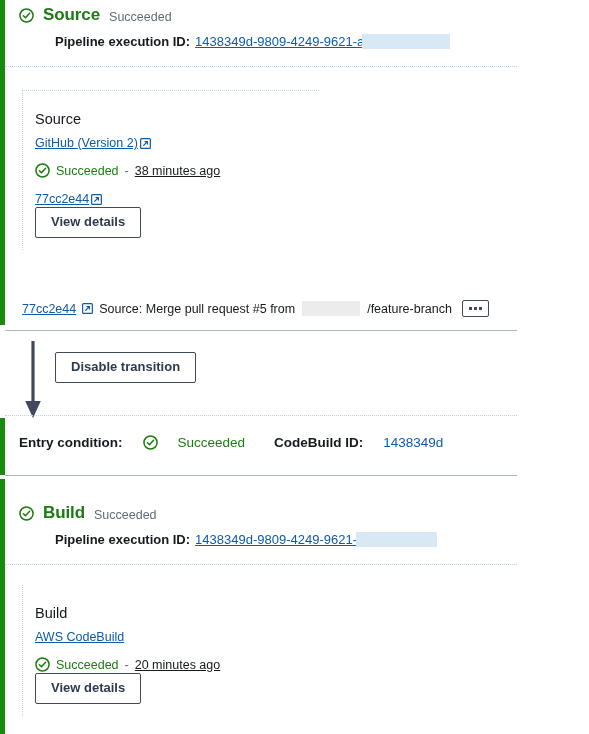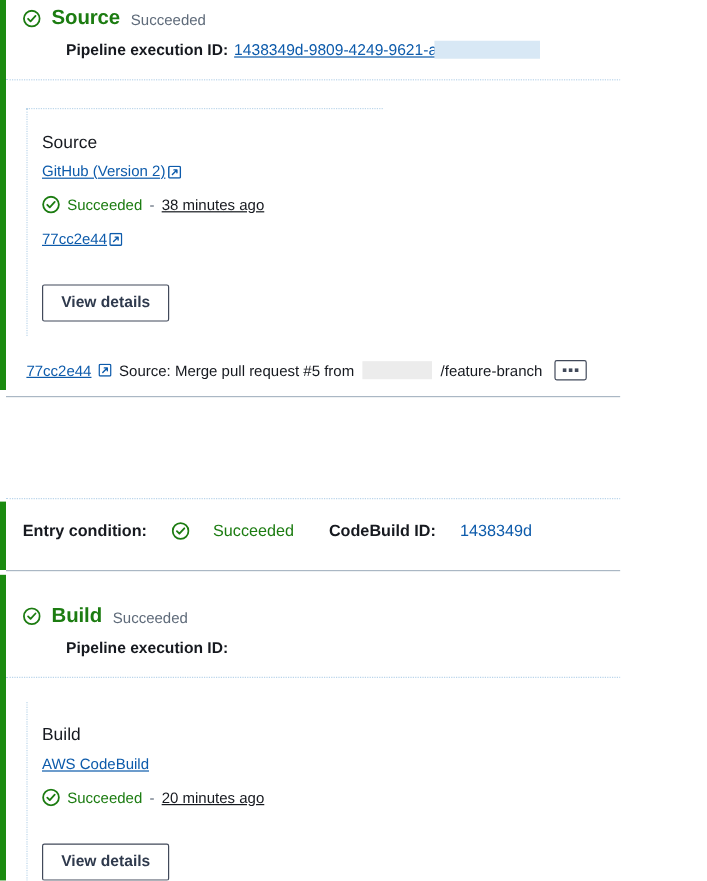--- a/index.html
+++ b/index.html
@@ -126,21 +126,21 @@
   .time-link {
     color: #16191f;
     text-decoration: underline;
     cursor: pointer;
   }
 
   .commit-line { margin-top: 14px; }
 
   .btn {
     display: inline-block;
-    margin-top: 31px;
+    margin-top: 1px;
     padding: 7px 15px 8px;
     border: 1px solid #41495a;
     border-radius: 2px;
     background: #ffffff;
     color: #2f3a4d;
     font-family: "Liberation Sans", sans-serif;
     font-size: 13px;
     font-weight: bold;
     cursor: pointer;
     line-height: 1.1;
@@ -293,20 +293,29 @@
       <button class="kebab-btn">
           <i></i>
           <i></i>
           <i></i>
         </button>
     </div>
   </div>
 
   <hr class="hr-solid" style="position:absolute;left:5px;right:0;top:330px;">
 
+  <div class="transition" style="position:absolute;top:331px;left:0;right:0;">
+    <span class="arrow-svg">
+      <svg width="22" height="78" viewBox="0 0 22 78">
+        <path d="M11 0 V62" stroke="#41495a" stroke-width="3.2" fill="none"></path>
+        <path d="M11 77 L3.2 60 H18.8 Z" fill="#41495a"></path>
+      </svg>
+    </span>
+    <button class="btn btn-transition">Disable transition</button>
+  </div>
 
   <hr class="hr-dotted" style="position:absolute;left:5px;right:0;top:415px;">
 
   <div class="stage" style="position:absolute;top:418px;left:0;right:0;height:57px;">
     <div class="stage-bar"></div>
     <div class="entry-row">
       <span class="entry-label">Entry condition:</span>
       <span>
         <svg class="check-icon" width="15" height="15" viewBox="0 0 16 16">
           <circle cx="8" cy="8" r="7" fill="none" stroke="#1c7c11" stroke-width="1.6"></circle>
@@ -332,20 +341,21 @@
             <path d="M4.7 8.2 L6.9 10.4 L11.3 5.6" fill="none" stroke="#1c7c11" stroke-width="1.6" stroke-linecap="round" stroke-linejoin="round"></path>
           </svg>
         </span>
         <span class="stage-title">Build</span>
         <span class="stage-status">Succeeded</span>
       </div>
 
       <div class="exec-row">
         <span class="exec-label">Pipeline execution ID:</span>
         <span class="exec-id-wrap" style="width:242px;">
+          <span class="exec-id">1438349d-9809-4249-9621-</span>
           <span class="redact" style="left:161px;width:81px;"></span>
         </span>
       </div>
     </div>
 
     <hr class="hr-dotted" style="position:absolute;left:5px;right:0;top:85px;">
 
     <div class="action-card" style="position:absolute;top:106px;left:0;border-top:none;">
       <div class="action-name">Build</div>
 

